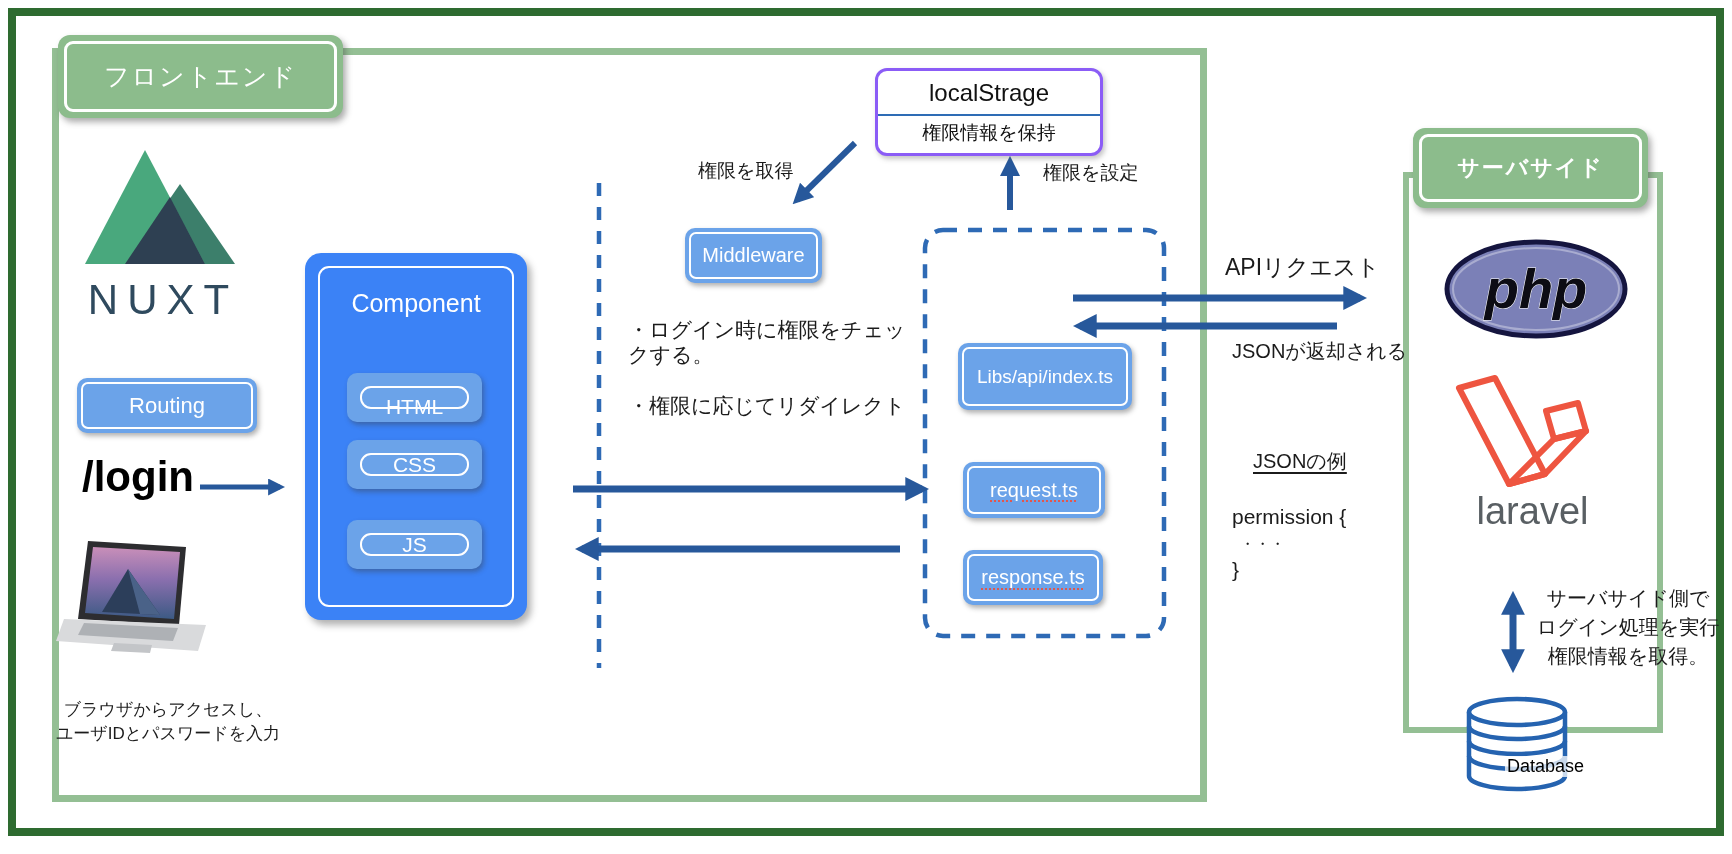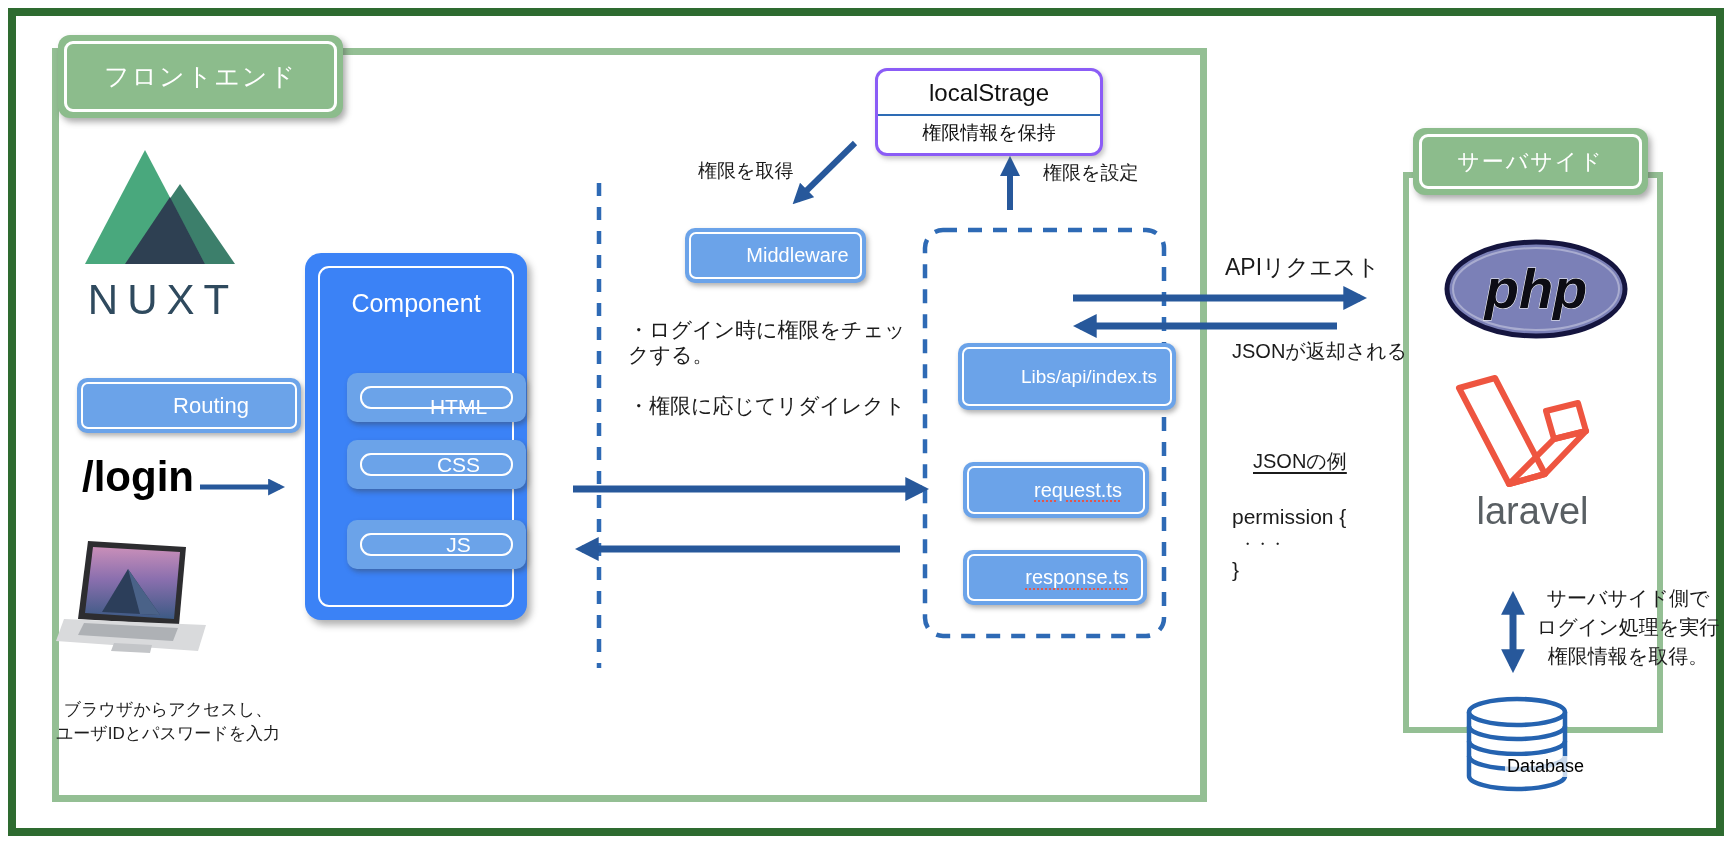--- a/index.html
+++ b/index.html
@@ -14,21 +14,21 @@
   .sv-panel{left:1403px;top:172px;width:248px;height:549px;border:6px solid #94bf94;}
 
   
   .glabel{background:#8cbc8c;border-radius:12px;box-shadow:3px 4px 6px rgba(70,70,70,.45);
           display:flex;align-items:center;justify-content:center;}
   .glabel .ring{position:absolute;inset:6px;border:3px solid #fff;border-radius:9px;}
   .glabel .txt{position:relative;color:#fff;letter-spacing:2px;}
 
   
   .bluebox{background:#6ba3e9;border-radius:10px;box-shadow:2px 3px 5px rgba(60,60,60,.4);
-           display:flex;align-items:center;justify-content:center;padding-left:44px;}
+           display:flex;align-items:center;justify-content:center;}
   .bluebox .ring{position:absolute;inset:4px;border:2.5px solid #fff;border-radius:7px;}
   .bluebox .txt{position:relative;color:#fff;}
 
   .misspell{text-decoration-line:underline;text-decoration-style:dotted;
             text-decoration-color:#e2574d;text-decoration-thickness:2px;text-underline-offset:4px;}
 
   
   .component{background:#3b82f6;border-radius:16px;box-shadow:4px 5px 7px rgba(60,60,60,.4);}
   .component .ring{position:absolute;inset:13px;border:2.5px solid #fff;border-radius:11px;}
   .component .title{position:absolute;left:0;right:0;top:36px;text-align:center;color:#fff;font-size:25px;}
@@ -164,21 +164,21 @@
 
   <div class="abs jp" style="left:1225px;top:252px;font-size:23px;">APIリクエスト</div>
   <div class="abs jp" style="left:1212px;top:338px;font-size:20px;margin-left:20px;">JSONが返却される</div>
   <div class="abs jp" style="left:1253px;top:448px;font-size:20px;text-decoration:underline;text-underline-offset:4px;">JSONの例</div>
   <div class="abs" style="left:1232px;top:505px;color:#1b1b1b;">
     <div style="font-size:21px;">permission {</div>
     <div style="font-size:15px;margin:6px 0 4px 8px;">・・・</div>
     <div style="font-size:21px;">}</div>
   </div>
 
-  <div class="abs glabel" style="left:1413px;top:128px;width:235px;height:67px;">
+  <div class="abs glabel" style="left:1413px;top:128px;width:235px;height:80px;font-weight:bold;">
     <div class="ring"></div>
     <div class="txt" style="font-size:22px;">サーバサイド</div>
   </div>
 
   <svg class="abs" style="left:1443px;top:238px;" width="188" height="102" viewBox="0 0 188 102">
     <ellipse cx="93" cy="51" rx="89" ry="47" fill="#7b80b7" stroke="#15153f" stroke-width="5"></ellipse>
     <ellipse cx="93" cy="51" rx="83" ry="41" fill="none" stroke="rgba(255,255,255,0.35)" stroke-width="2"></ellipse>
     <text x="93" y="70" text-anchor="middle" font-size="56" font-weight="bold" font-style="italic" fill="#0c0c14" stroke="#ffffff" stroke-width="1" paint-order="stroke">php</text>
   </svg>
 

